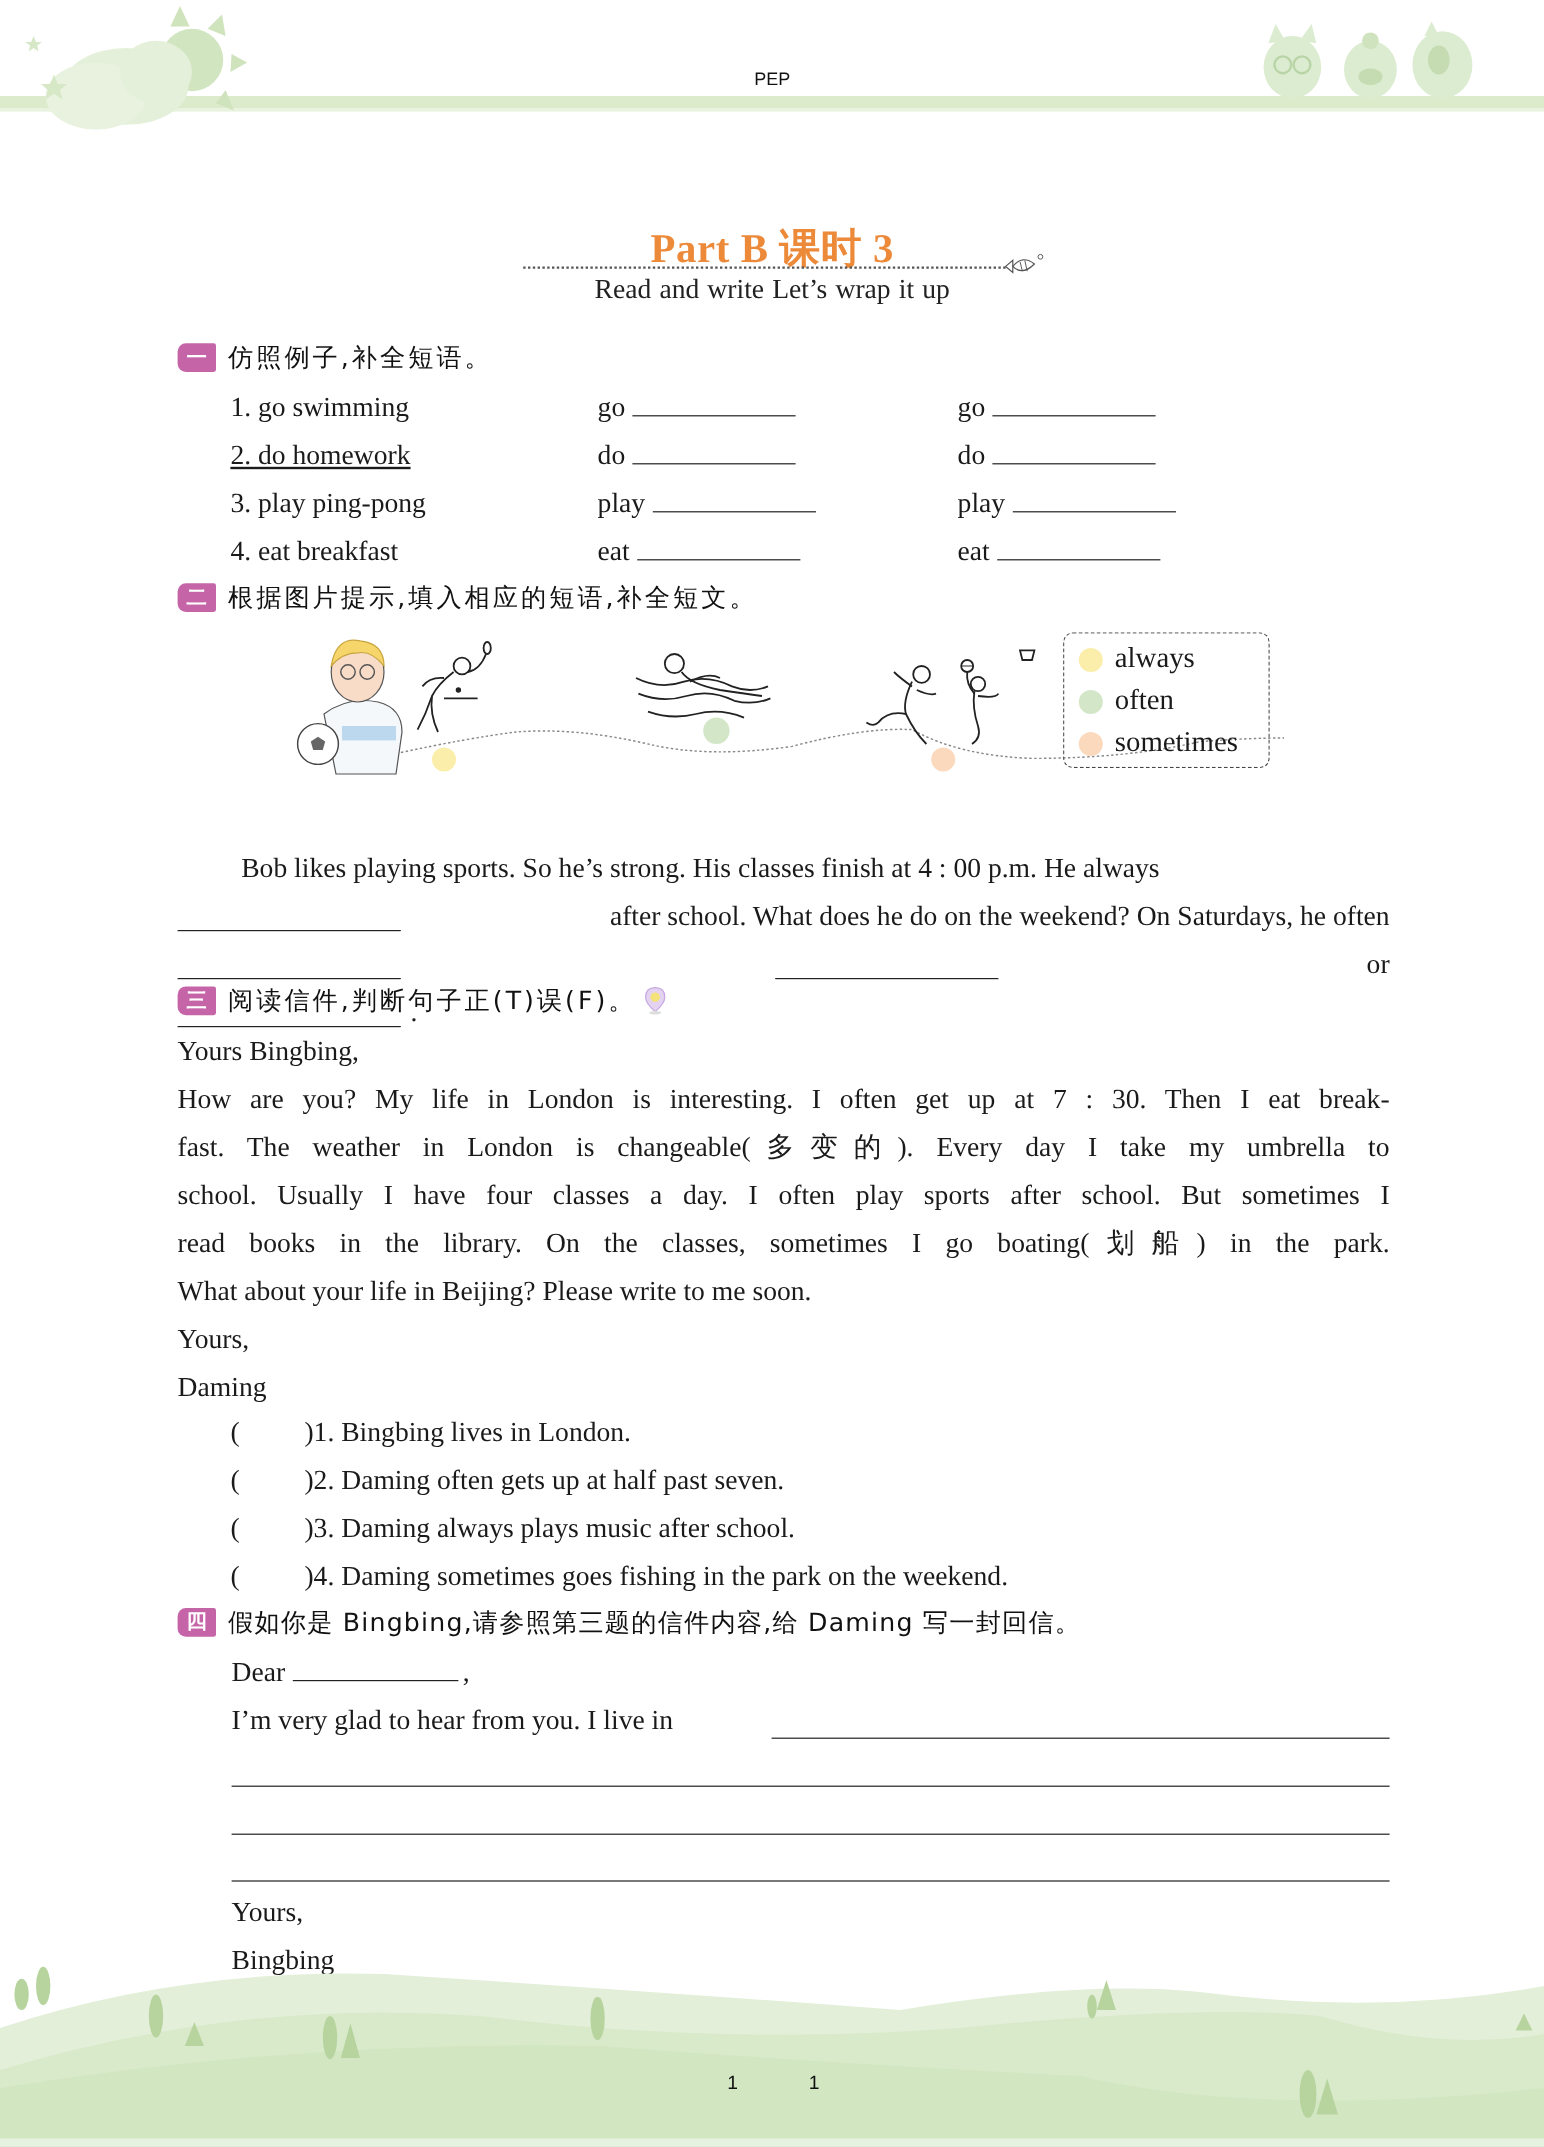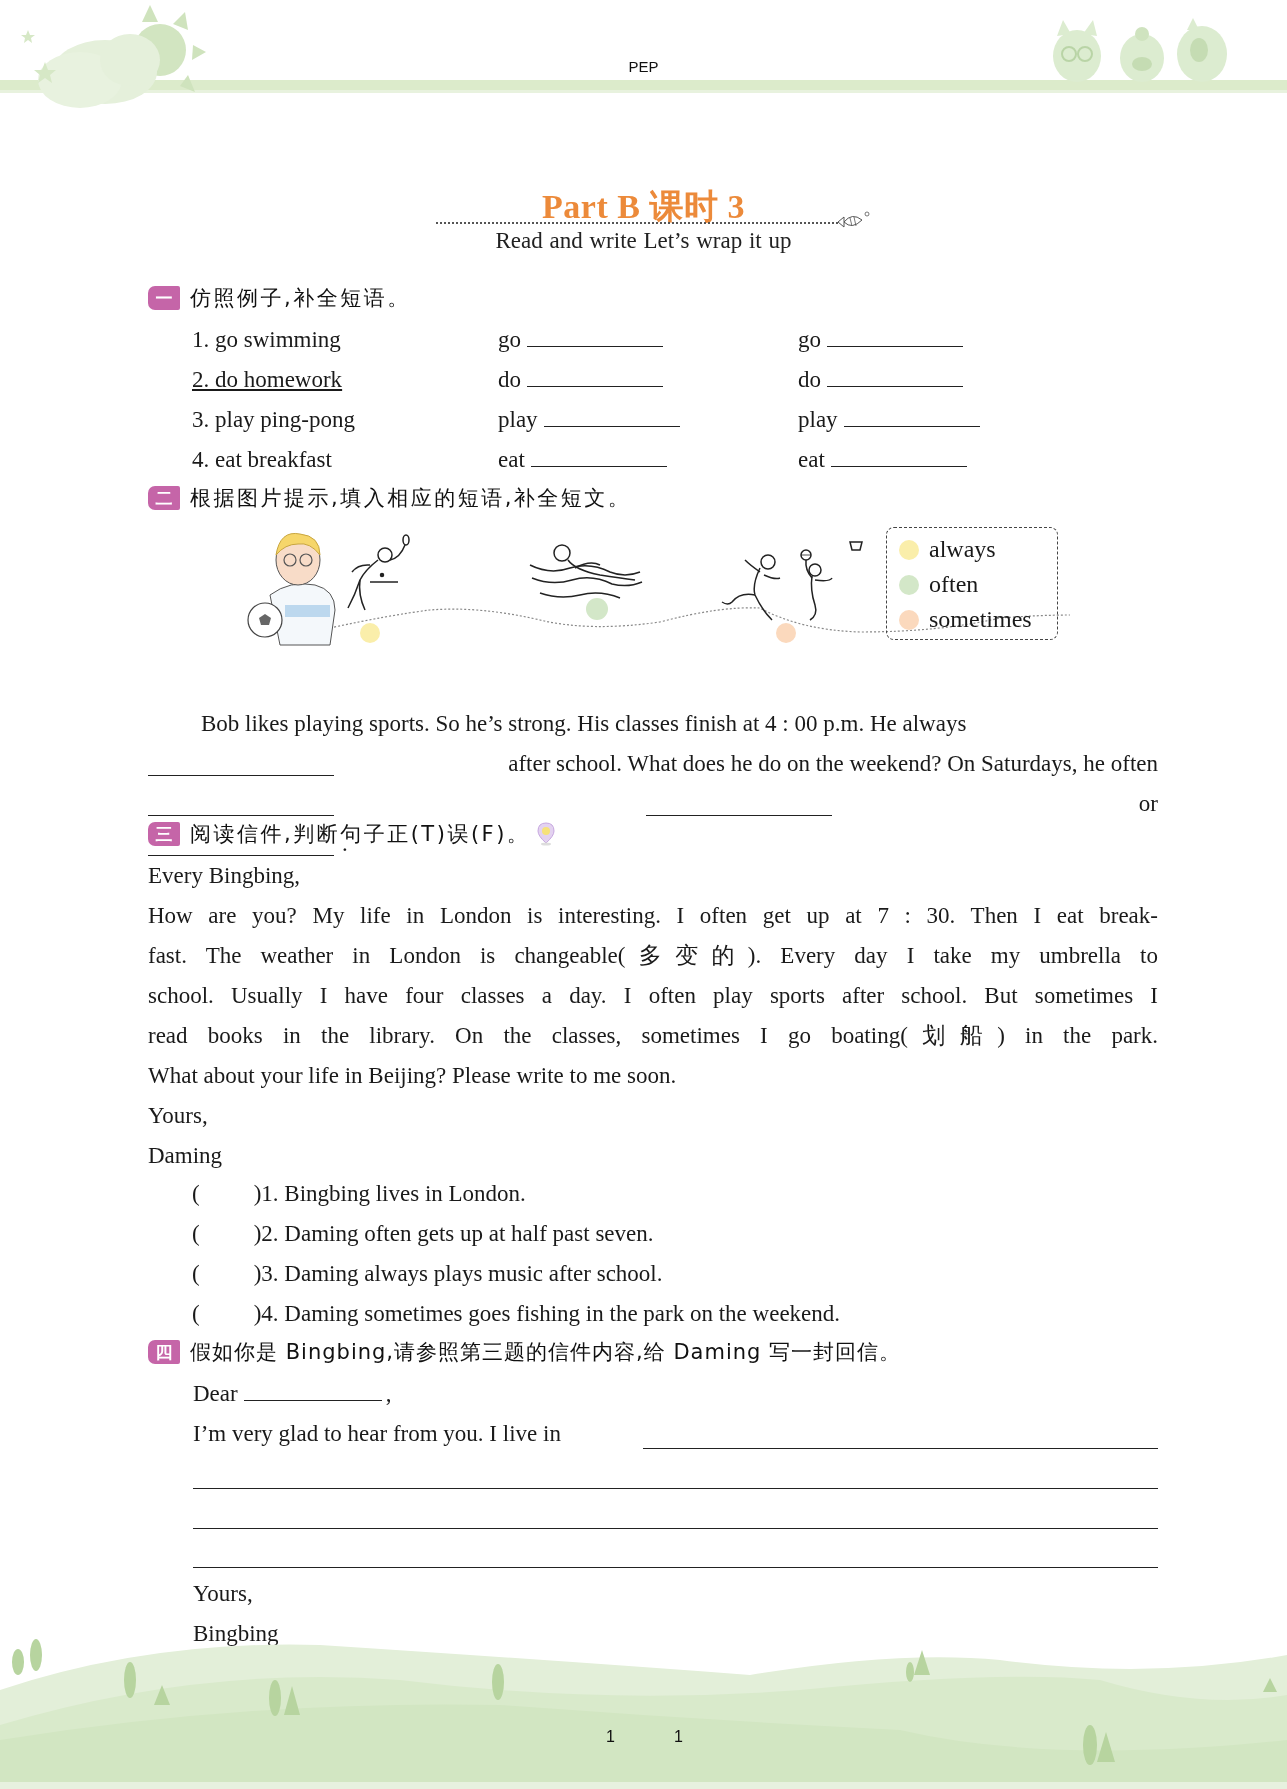--- a/index.html
+++ b/index.html
@@ -220,21 +220,21 @@
   <div class="sec-title">阅读信件,判断句子正(T)误(F)。</div>
   <svg class="pin-icon" viewBox="0 0 20 24">
     <path d="M10,1 Q18,1 18,9 Q18,14 10,21 Q2,14 2,9 Q2,1 10,1 Z" fill="#e3d2f0" stroke="#c7a8e0" stroke-width="1"></path>
     <circle cx="10" cy="9" r="4" fill="#f6e27a"></circle>
     <ellipse cx="10" cy="22" rx="5" ry="1.5" fill="#ddd"></ellipse>
   </svg>
 </div>
 
 <div class="para" style="top:856px;">
   <div class="line" style="justify-content:flex-start;">
-      <span>Every Bingbing,</span>
+      <span>Yours Bingbing,</span>
     </div>
   <div class="line">
       <span style="width:100%; text-align-last:justify; display:block;">How are you?  My life in London is interesting. I often get up at 7 : 30. Then I eat break-</span>
     </div>
   <div class="line">
       <span style="width:100%; text-align-last:justify; display:block;">fast. The weather in London is changeable(多变的). Every day I take my umbrella to</span>
     </div>
   <div class="line">
       <span style="width:100%; text-align-last:justify; display:block;">school. Usually I have four classes a day. I often play sports after school. But sometimes I</span>
     </div>

